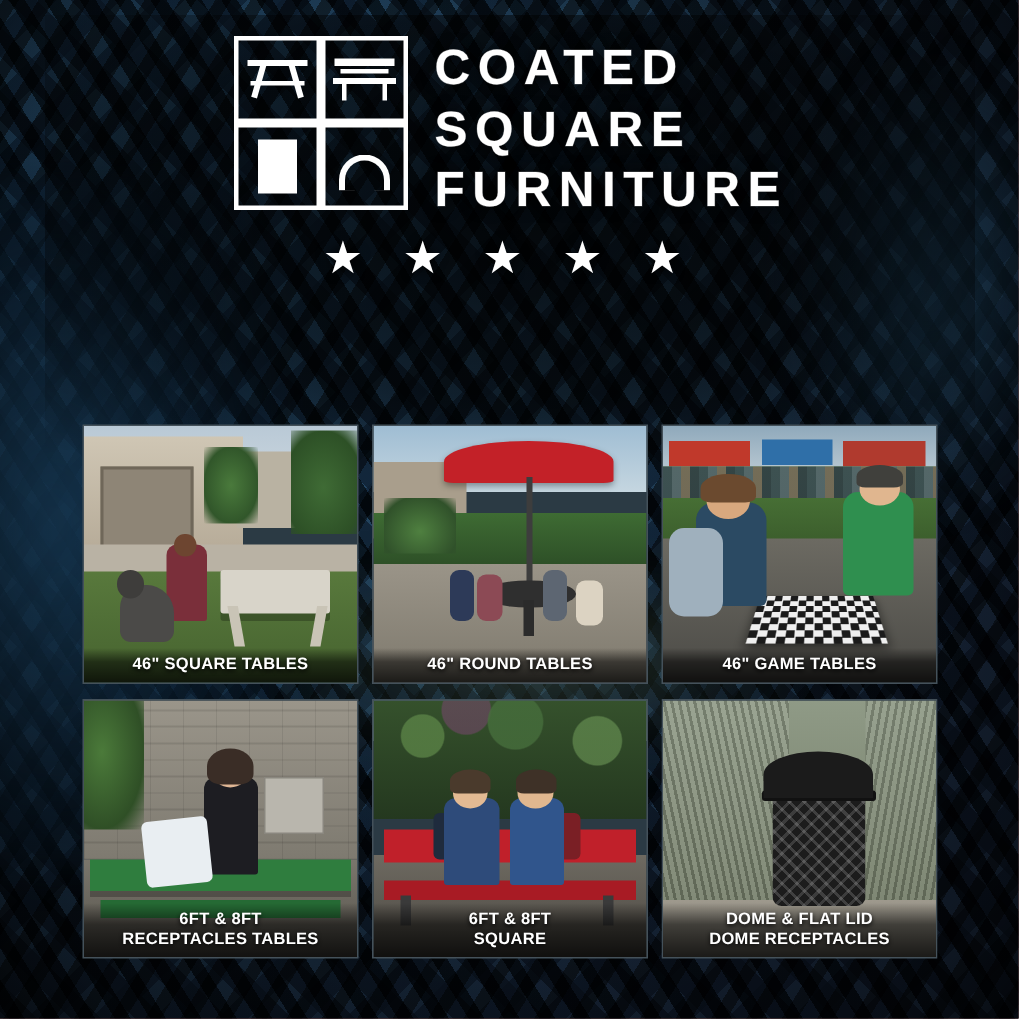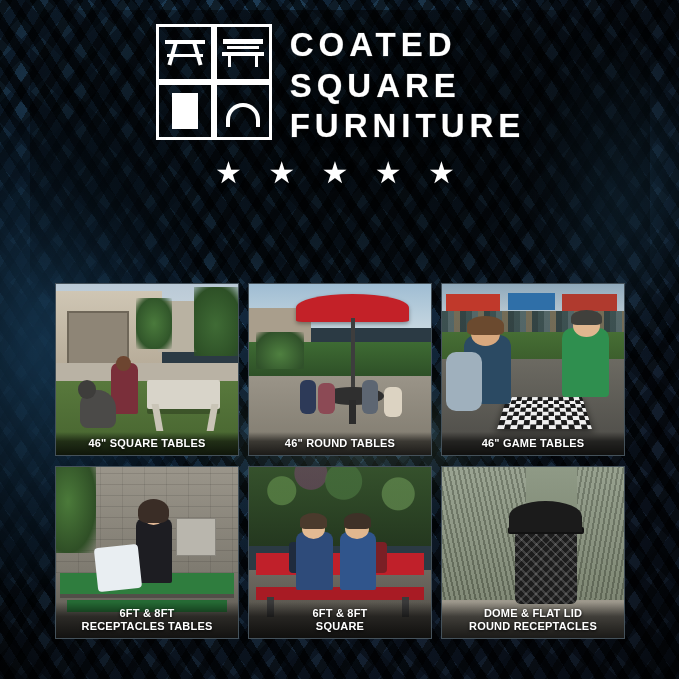--- a/index.html
+++ b/index.html
@@ -536,19 +536,19 @@
           <div class="bg"></div>
             <div class="grassTall"></div>
             <div class="grassRight"></div>
           <div class="path"></div>
           <div class="can"></div>
             <div class="domeRim"></div>
             <div class="dome"></div>
         </div>
         <div class="caption">
           <span>DOME &amp; FLAT LID</span><br>
-          <span>ROUND RECEPTACLES</span>
+          <span>DOME RECEPTACLES</span>
         </div>
       </div>
 
     </div>
   </div>
 </div>
 
 </body></html>

